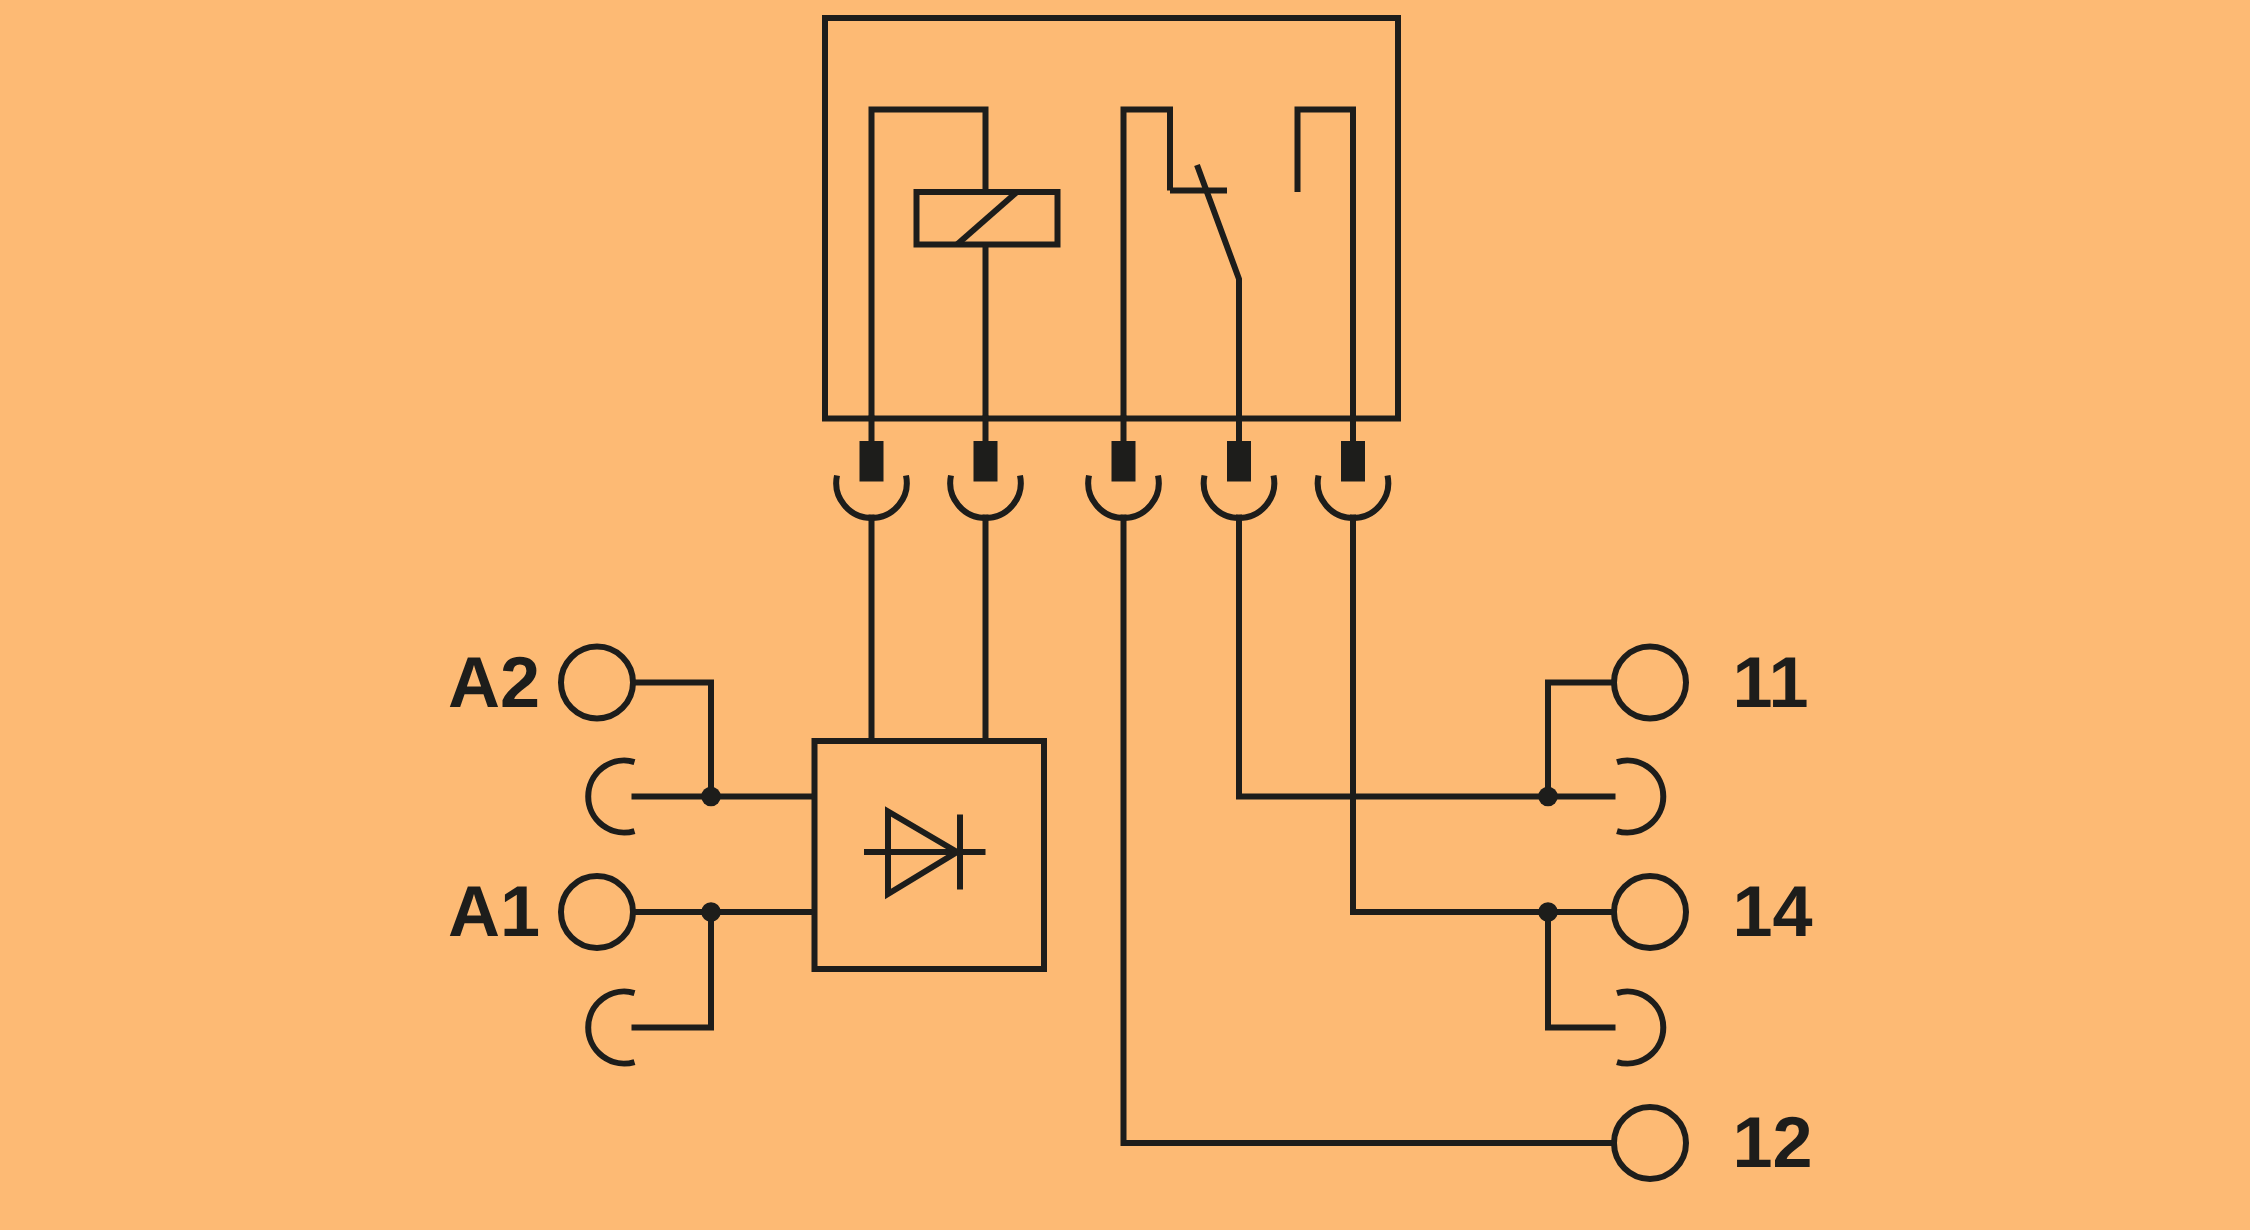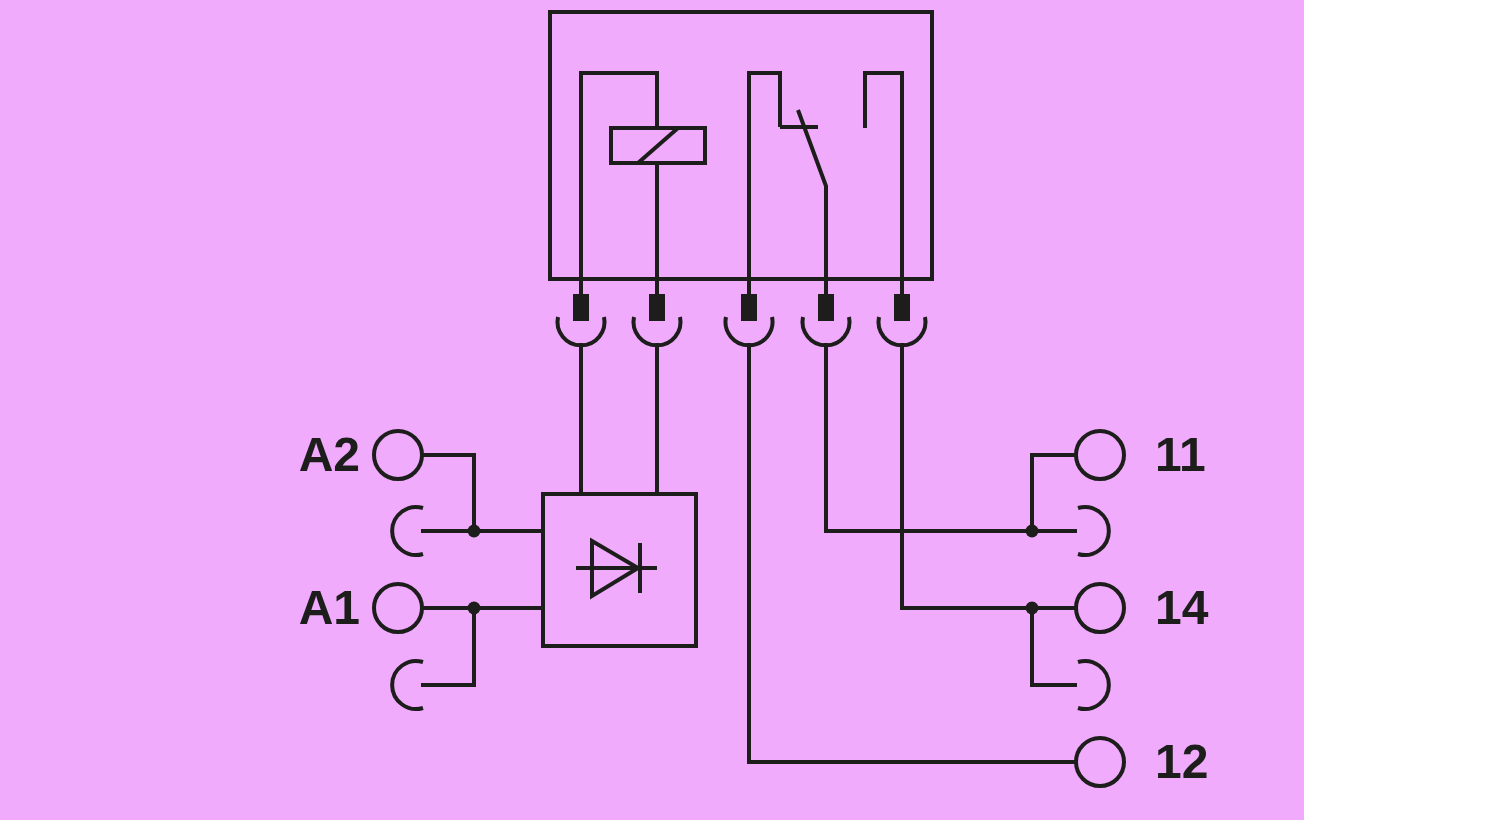--- a/index.html
+++ b/index.html
@@ -2,23 +2,23 @@
 <html><head>
 <meta charset="utf-8">
 <style>
   html, body {
     margin: 0;
     padding: 0;
     background: #ffffff;
   }
   .stage {
     position: relative;
-    width: 1304px;
+    width: 1500px;
     height: 820px;
-    background: #f0abfc;
+    background: #fdba74;
     overflow: hidden;
     font-family: "Liberation Sans", "DejaVu Sans", sans-serif;
   }
   svg { display: block; }
   .lbl {
     font-family: "Liberation Sans", "DejaVu Sans", sans-serif;
     font-weight: 700;
     font-size: 48px;
     fill: #1d1d1b;
   }

